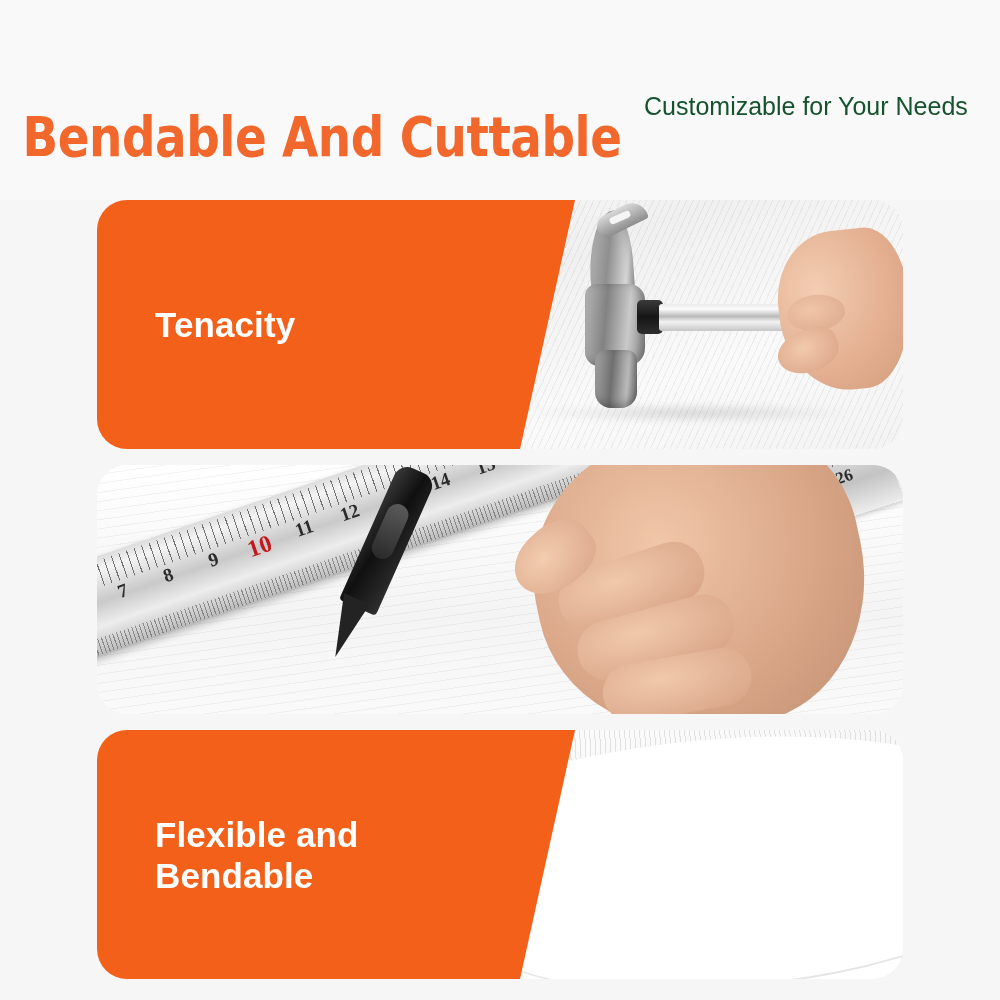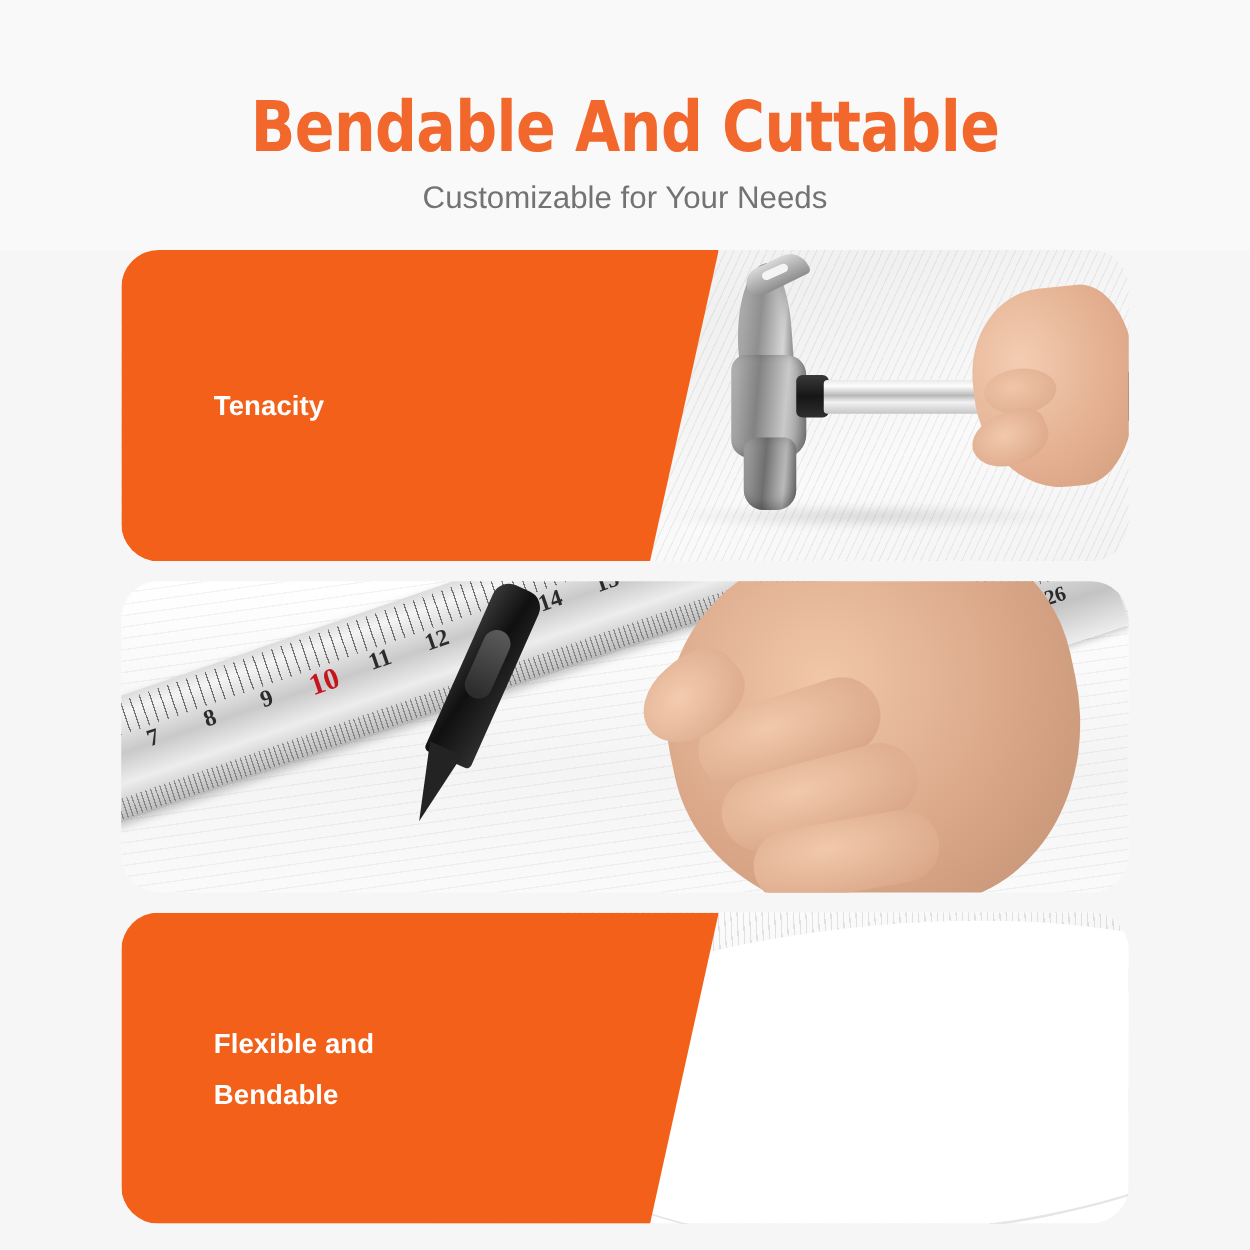--- a/index.html
+++ b/index.html
@@ -7,40 +7,40 @@
     width:1000px;height:1000px;
     background:#f6f6f6;
     font-family:"Liberation Sans","DejaVu Sans",sans-serif;
     overflow:hidden;
     position:relative;
   }
 
   
   .header{
     position:absolute;left:0;top:0;width:1000px;height:200px;
-    display:flex;flex-direction:column;align-items:center;justify-content:flex-start;
+    display:flex;flex-direction:row;align-items:center;justify-content:flex-start;
     background:#f9f9f9;
   }
   .title{
     margin-top:74px;
     font-size:56px;
     line-height:58px;
     font-weight:bold;
     color:#f2672c;
     letter-spacing:-0.5px;
     transform:scaleX(.93);
     transform-origin:center;
     white-space:nowrap;
     font-family:"DejaVu Sans Condensed","Liberation Sans",sans-serif;
   }
   .subtitle{
     margin-top:12px;
     font-size:25px;
     line-height:28px;
-    color:#737373;
+    color:#14532d;
     font-weight:normal;
     white-space:nowrap;
     text-align:right;
   }
 
   
   .card{
     position:absolute;left:97px;width:806px;height:249px;
     border-radius:30px;
     overflow:hidden;
@@ -276,24 +276,23 @@
     left:0;width:478px;
     clip-path:polygon(0 0, 100% 0, 88.5% 100%, 0 100%);
     padding-left:58px;box-sizing:border-box;
   }
   .wedge-right{
     right:0;width:420px;
     clip-path:polygon(28% 0, 100% 0, 100% 100%, 11% 100%);
     padding-left:140px;box-sizing:border-box;
   }
   .wedge-label{
-    color:#ffffff;font-size:22px;line-height:41px;font-weight:bold;
+    color:#ffffff;font-size:35px;line-height:41px;font-weight:bold;
     white-space:pre-line;
     letter-spacing:.1px;
-    margin-left:16px;
   }
 
   .card-shadow{
     position:absolute;inset:0;border-radius:30px;pointer-events:none;
     box-shadow:0 1px 4px rgba(0,0,0,.05);
   }
 </style>
 </head>
 <body>
 

